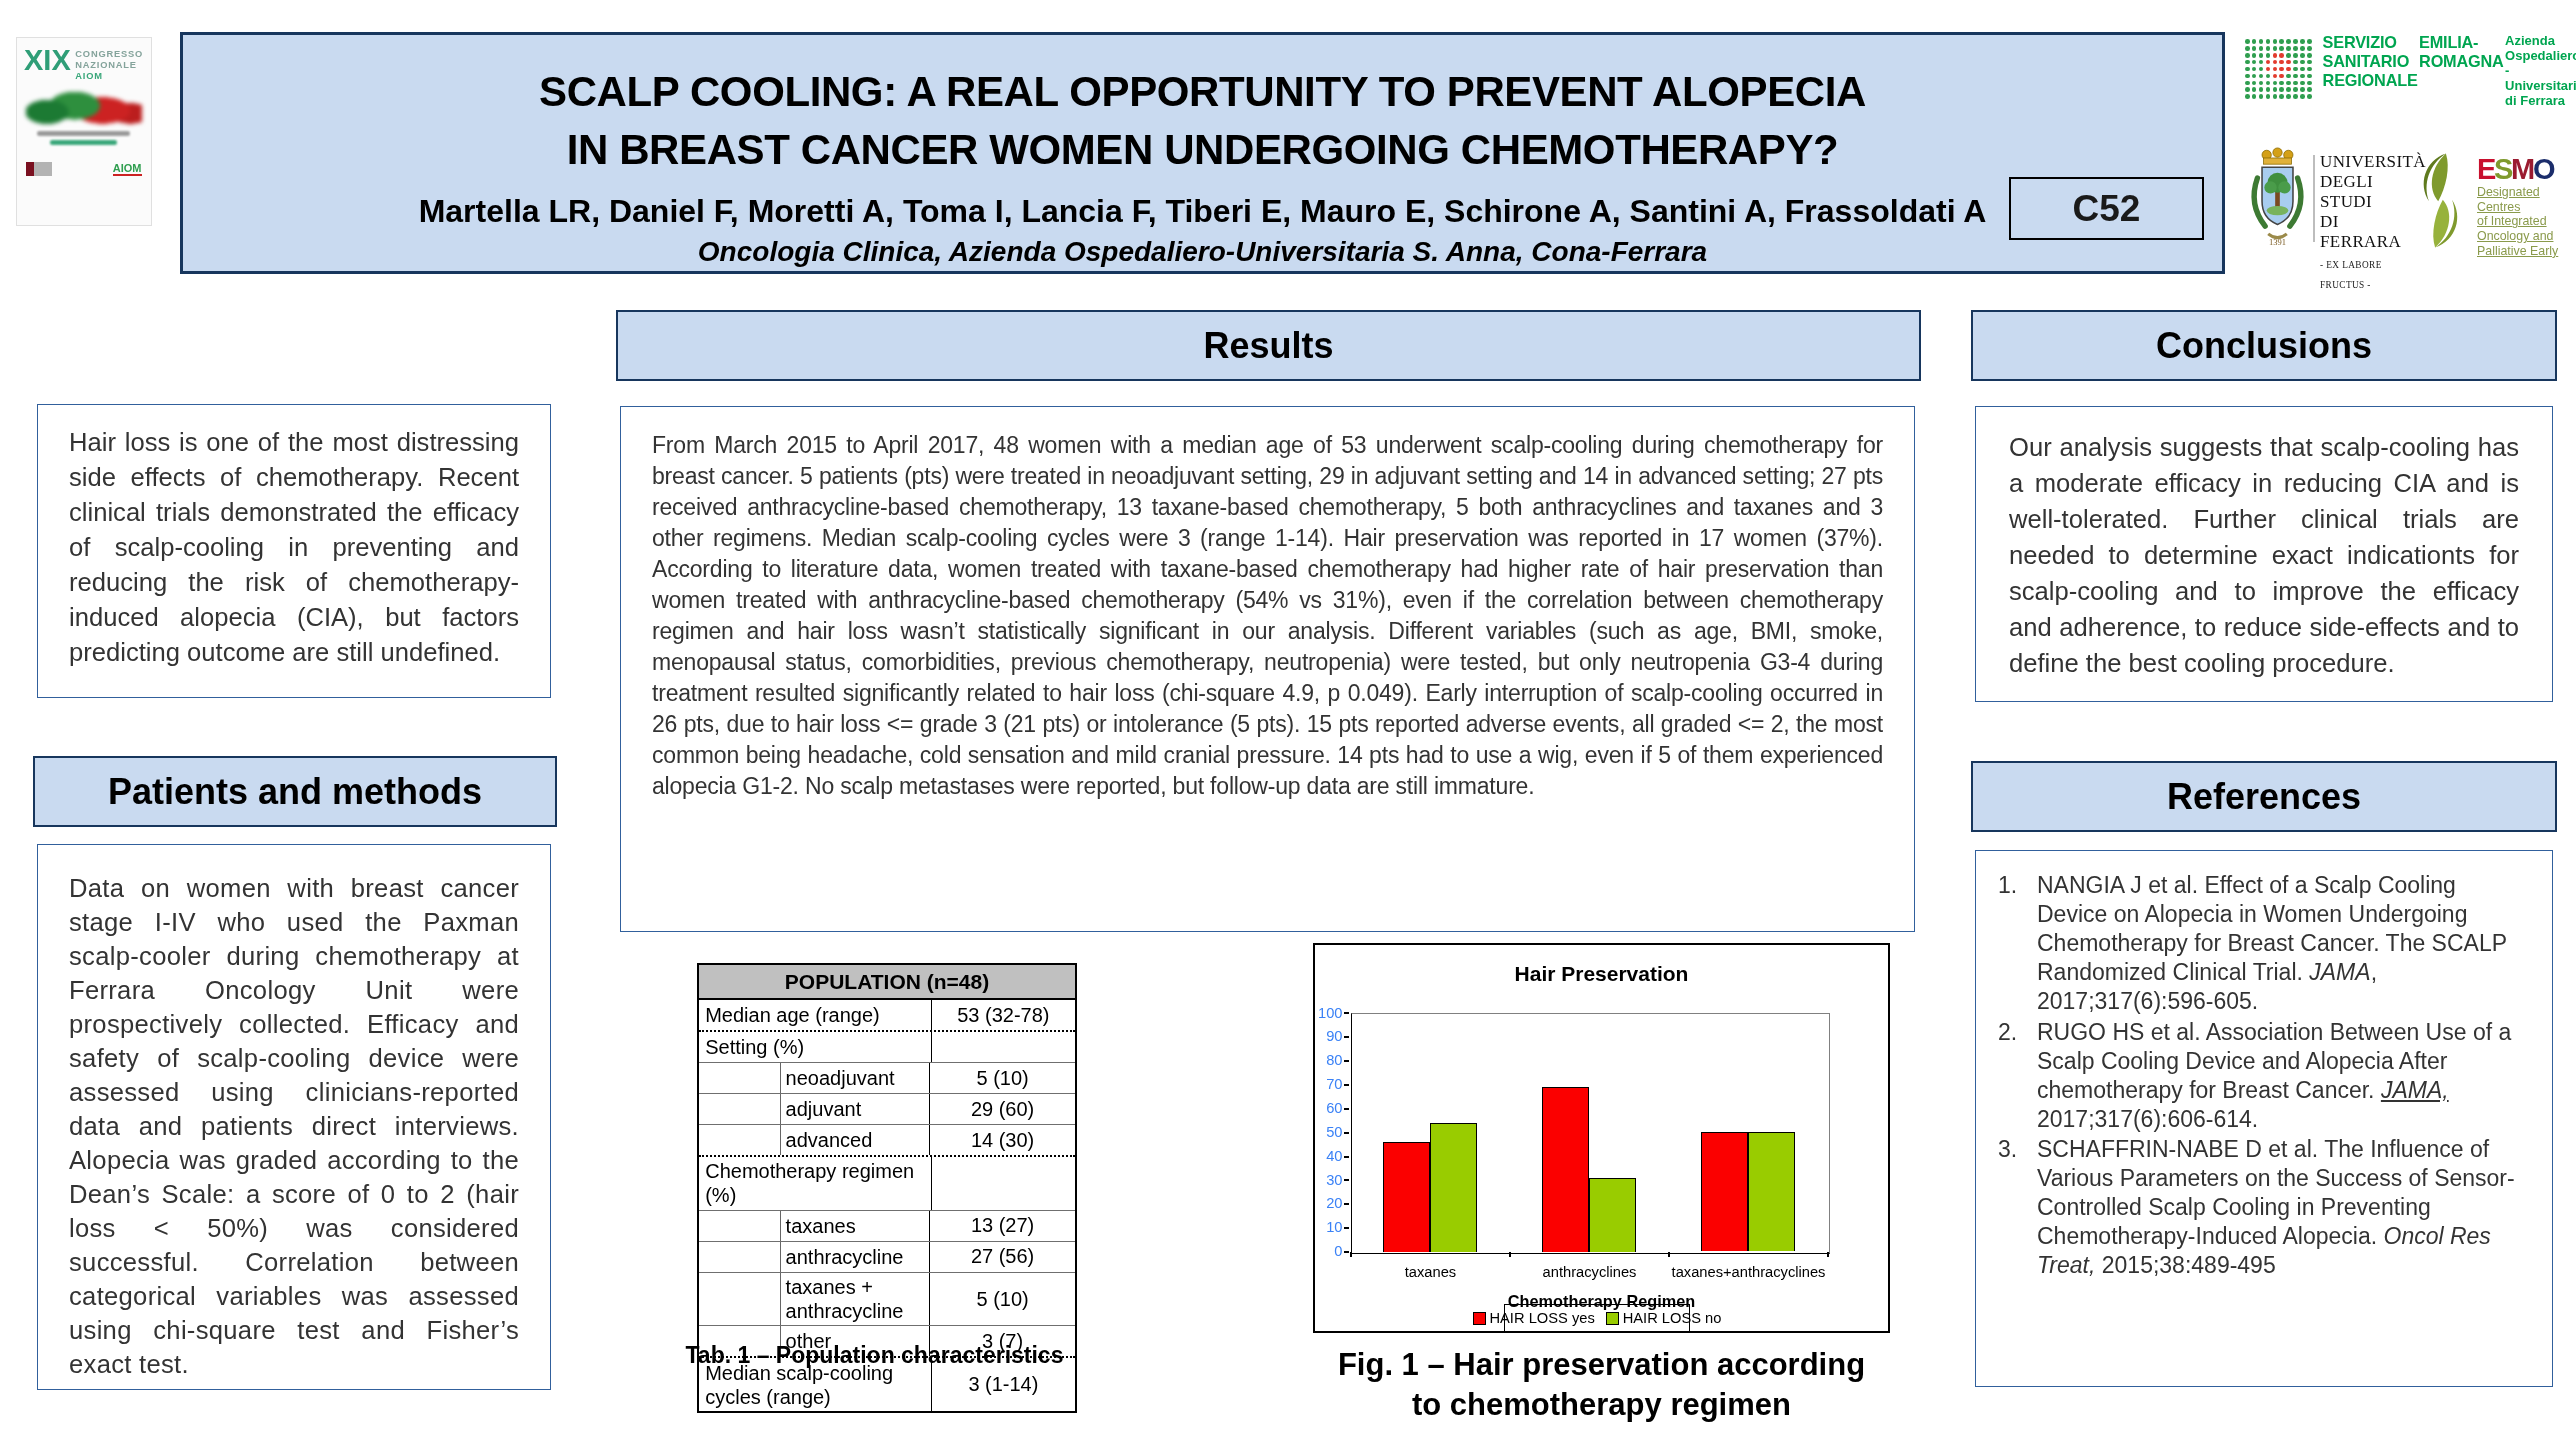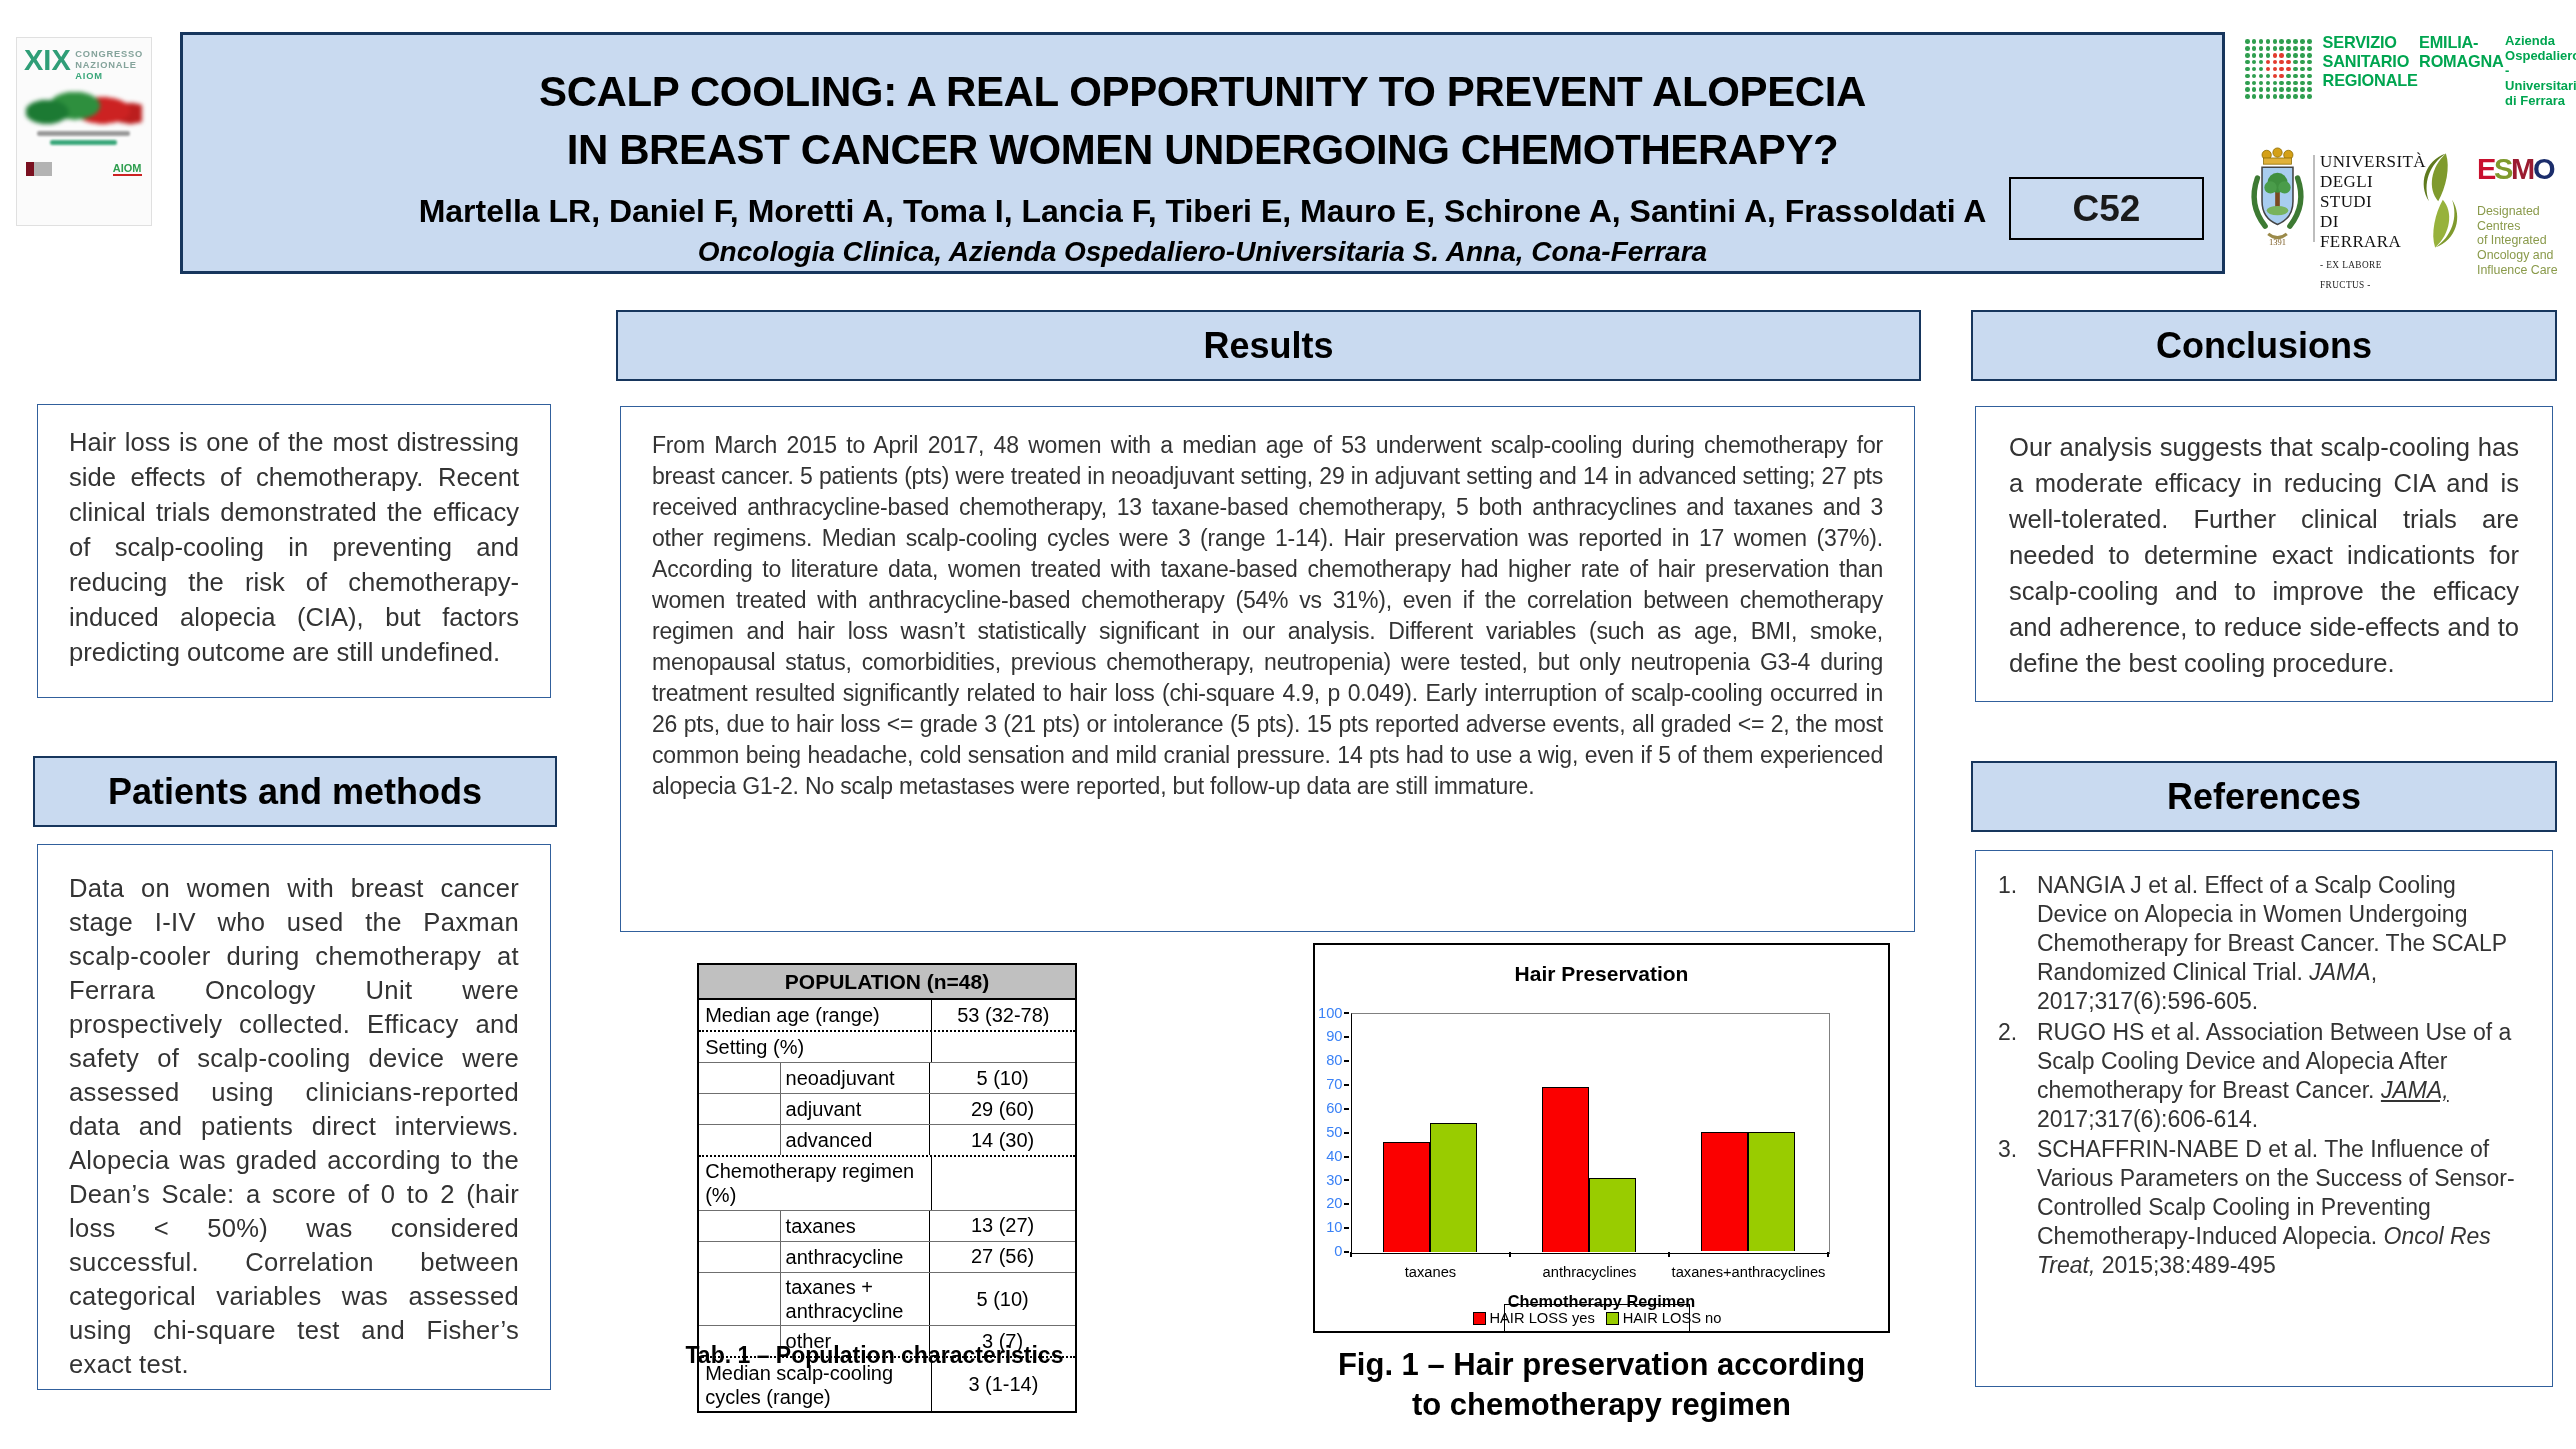--- a/index.html
+++ b/index.html
@@ -45,21 +45,21 @@
 
   .unife-wrap{left:2245px;top:147px;width:166px;height:104px;}
   .unife-divider{left:2313px;top:155px;width:1.5px;height:87px;background:#bdbdbd;}
   .unife-text{left:2320px;top:152px;width:101px;font-family:"Liberation Serif",serif;color:#111;
               font-size:17px;line-height:20px;letter-spacing:0.4px;}
   .unife-motto{font-size:9.3px;letter-spacing:0.4px;margin-top:3.1px;color:#222;}
 
   .esmo-swirl{left:2412px;top:150px;}
   .esmo-text{left:2477px;top:155px;width:98px;}
   .esmo-name{font-size:29px;font-weight:bold;letter-spacing:-2.3px;line-height:29px;}
-  .esmo-desc{margin-top:20px;font-size:12.4px;line-height:14.7px;color:#8a9a4b;}
+  .esmo-desc{margin-top:1px;font-size:12.4px;line-height:14.7px;color:#8a9a4b;text-decoration:underline;}
 
   
   .sec-header{background:#c9daf0;border:2.3px solid #17365d;display:flex;align-items:center;justify-content:center;
               font-size:36px;font-weight:bold;color:#000;}
   .sec-box{background:#fff;border:1.5px solid #31609c;color:#333;text-align:justify;}
 
   .bg-header{left:33px;top:310px;width:524px;height:71px;}
   .bg-box{left:37px;top:404px;width:514px;height:294px;padding:20px 31px;font-size:25.6px;line-height:35px;}
 
   .pm-header{left:33px;top:756px;width:524px;height:71px;}
@@ -273,21 +273,21 @@
       <path d="M30 126 C58 116 66 86 52 64 C60 86 52 112 30 126 Z" fill="#7f9a2d"></path>
       <path d="M30 126 C50 108 54 80 40 64 C30 82 24 108 30 126 Z" fill="#97b23c"></path>
     </svg>
   </div>
   <div class="abs esmo-text">
     <div class="esmo-name"><span style="color: rgb(200, 16, 46);">E</span><span style="color: rgb(127, 154, 45);">S</span><span style="color: rgb(155, 27, 48);">M</span><span style="color: rgb(27, 45, 107);">O</span></div>
     <div class="esmo-desc">
         <div>Designated Centres</div>
         <div>of Integrated</div>
         <div>Oncology and</div>
-        <div>Influence Care</div>
+        <div>Palliative Early</div>
       </div>
   </div>
 
   <div class="abs sec-box bg-box">Hair loss is one of the most distressing side effects of chemotherapy. Recent clinical trials demonstrated the efficacy of scalp-cooling in preventing and reducing the risk of chemotherapy-induced alopecia (CIA), but factors predicting outcome are still undefined.</div>
 
   <div class="abs sec-header pm-header">Patients and methods</div>
   <div class="abs sec-box pm-box">Data on women with breast cancer stage I-IV who used the Paxman scalp-cooler during chemotherapy at Ferrara Oncology Unit were prospectively collected. Efficacy and safety of scalp-cooling device were assessed using clinicians-reported data and patients direct interviews. Alopecia was graded according to the Dean’s Scale: a score of 0 to 2 (hair loss &lt; 50%) was considered successful. Correlation between categorical variables was assessed using chi-square test and Fisher’s exact test.</div>
 
   <div class="abs sec-header res-header">Results</div>
   <div class="abs sec-box res-box">From March 2015 to April 2017, 48 women with a median age of 53 underwent scalp-cooling during chemotherapy for breast cancer. 5 patients (pts) were treated in neoadjuvant setting, 29 in adjuvant setting and 14 in advanced setting; 27 pts received anthracycline-based chemotherapy, 13 taxane-based chemotherapy, 5 both anthracyclines and taxanes and 3 other regimens. Median scalp-cooling cycles were 3 (range 1-14). Hair preservation was reported in 17 women (37%). According to literature data, women treated with taxane-based chemotherapy had higher rate of hair preservation than women treated with anthracycline-based chemotherapy (54% vs 31%), even if the correlation between chemotherapy regimen and hair loss wasn’t statistically significant in our analysis. Different variables (such as age, BMI, smoke, menopausal status, comorbidities, previous chemotherapy, neutropenia) were tested, but only neutropenia G3-4 during treatment resulted significantly related to hair loss (chi-square 4.9, p 0.049). Early interruption of scalp-cooling occurred in 26 pts, due to hair loss &lt;= grade 3 (21 pts) or intolerance (5 pts). 15 pts reported adverse events, all graded &lt;= 2, the most common being headache, cold sensation and mild cranial pressure. 14 pts had to use a wig, even if 5 of them experienced alopecia G1-2. No scalp metastases were reported, but follow-up data are still immature.</div>

